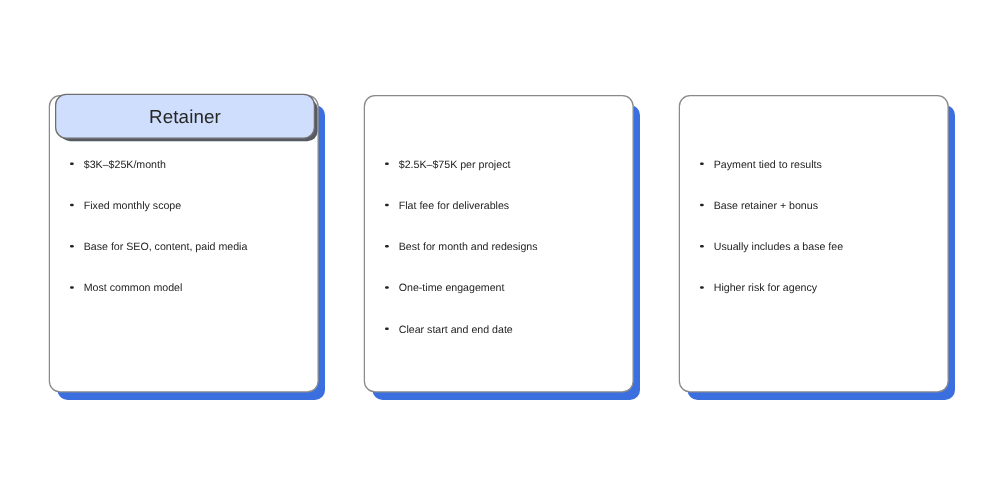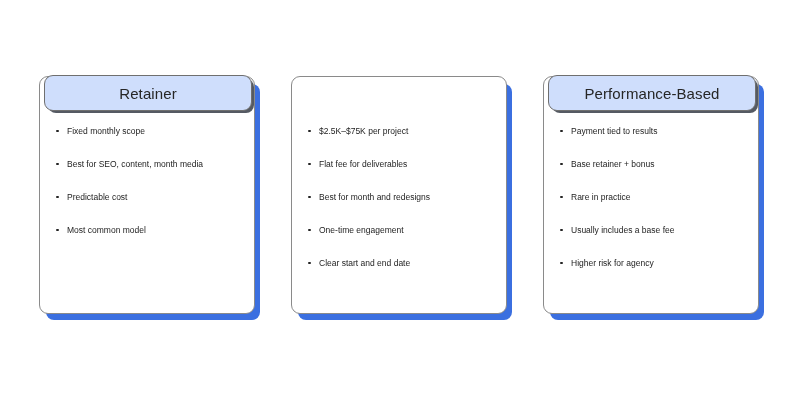--- a/index.html
+++ b/index.html
@@ -91,29 +91,29 @@
 
 <div class="board">
 
   <div class="card card-1">
     <div class="card-header">
       <span class="card-title">Retainer</span>
     </div>
     <ul class="bullet-list list-1">
       <li class="bullet-item">
         <span class="dot"></span>
+        <span>$3K–$25K/month</span>
+      </li>
+      <li class="bullet-item">
+        <span class="dot"></span>
         <span>Fixed monthly scope</span>
       </li>
       <li class="bullet-item">
         <span class="dot"></span>
-        <span>Best for SEO, content, month media</span>
-      </li>
-      <li class="bullet-item">
-        <span class="dot"></span>
-        <span>Predictable cost</span>
+        <span>Base for SEO, content, paid media</span>
       </li>
       <li class="bullet-item">
         <span class="dot"></span>
         <span>Most common model</span>
       </li>
     </ul>
   </div>
 
   <div class="card card-2">
     <ul class="bullet-list list-2">
@@ -134,35 +134,28 @@
         <span>One-time engagement</span>
       </li>
       <li class="bullet-item">
         <span class="dot"></span>
         <span>Clear start and end date</span>
       </li>
     </ul>
   </div>
 
   <div class="card card-3">
-    <div class="card-header">
-      <span class="card-title">Performance-Based</span>
-    </div>
     <ul class="bullet-list list-3">
       <li class="bullet-item">
         <span class="dot"></span>
         <span>Payment tied to results</span>
       </li>
       <li class="bullet-item">
         <span class="dot"></span>
         <span>Base retainer + bonus</span>
-      </li>
-      <li class="bullet-item">
-        <span class="dot"></span>
-        <span>Rare in practice</span>
       </li>
       <li class="bullet-item">
         <span class="dot"></span>
         <span>Usually includes a base fee</span>
       </li>
       <li class="bullet-item">
         <span class="dot"></span>
         <span>Higher risk for agency</span>
       </li>
     </ul>

